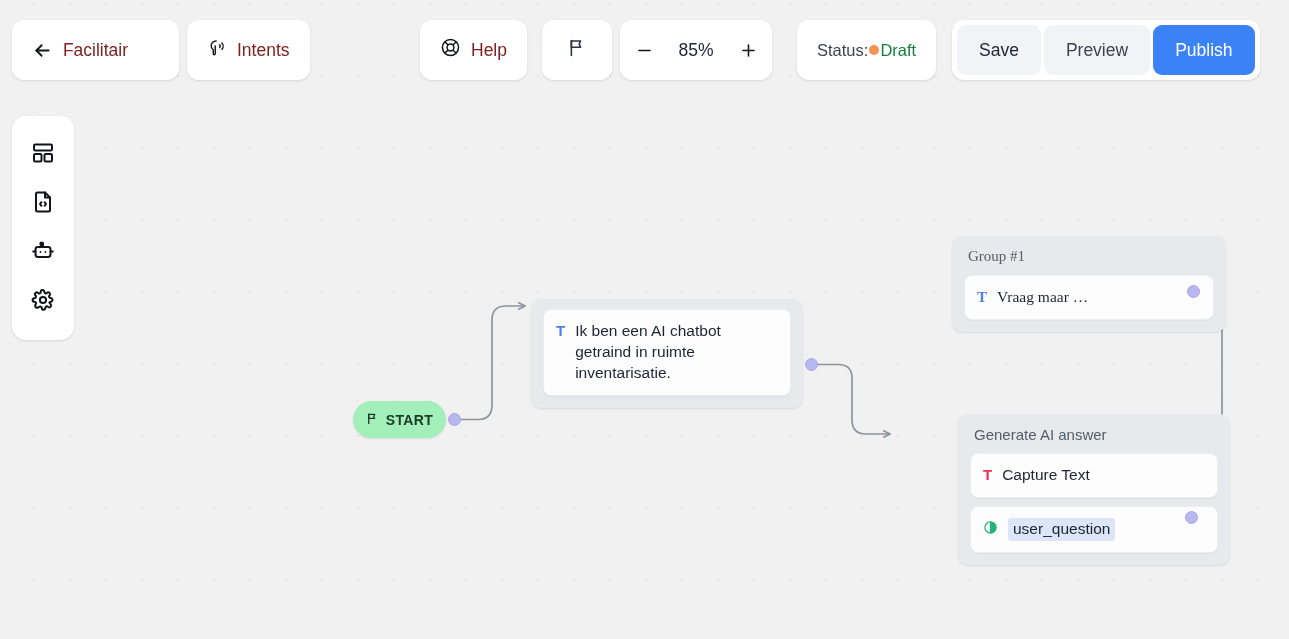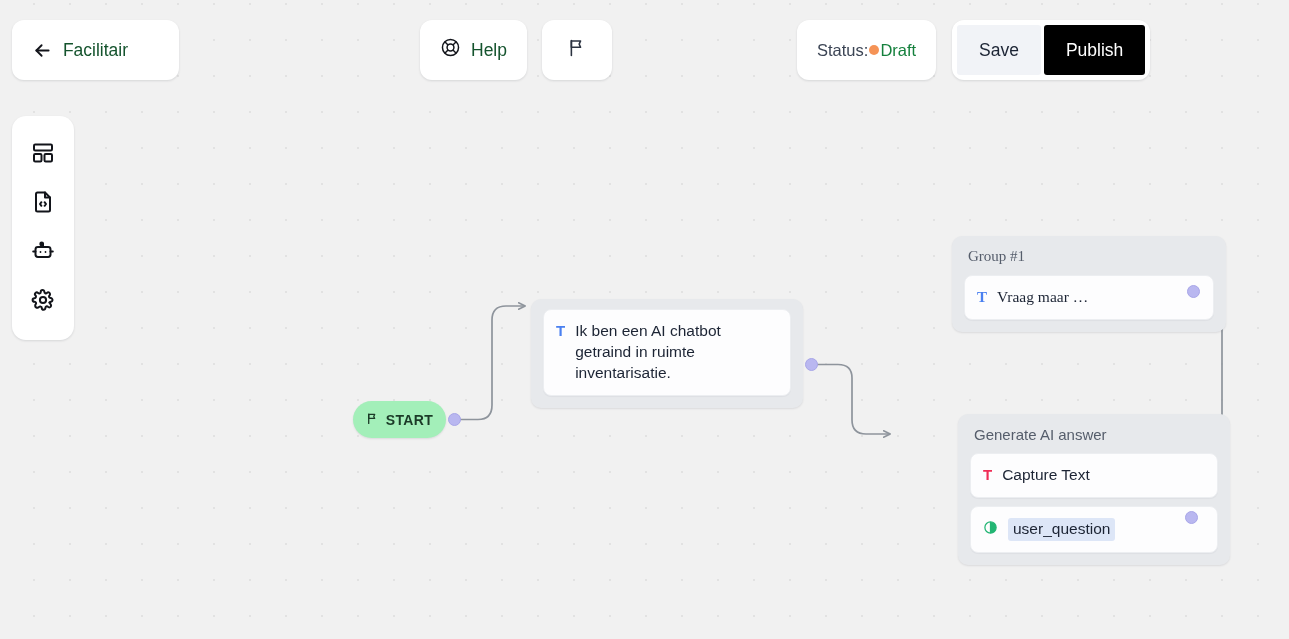--- a/index.html
+++ b/index.html
@@ -29,21 +29,21 @@
     background: #ffffff;
     border-radius: 12px;
     height: 60px;
     display: flex; align-items: center;
     box-shadow: 0 1px 3px rgba(16,24,40,.07), 0 1px 2px rgba(16,24,40,.05);
     pointer-events: auto;
   }
   .tb-btn {
     display: flex; align-items: center; gap: 10px;
     height: 60px; padding: 0 20px;
-    font-size: 17.5px; color: #14532d; font-weight: 500;
+    font-size: 17.5px; color: #7f1d1d; font-weight: 500;
     cursor: pointer; white-space: nowrap;
     border-radius: 12px;
   }
   .grp-back { position: absolute; left: 12px; width: 167px; justify-content: flex-start; }
   .grp-back .tb-btn { width: 100%; justify-content: center; gap: 0; position: relative; }
   .back-arrow { position: absolute; left: 20px; display: flex; align-items: center; }
   .grp-intents { position: absolute; left: 187px; }
   .grp-help { position: absolute; left: 420px; }
   .grp-flag { position: absolute; left: 542px; width: 70px; justify-content: center; }
   .grp-zoom { position: absolute; left: 620px; }
@@ -65,26 +65,26 @@
     padding: 0 20px; height: 43px; font-size: 16.5px;
   }
   .status-label { color: #3b4454; }
   .status-dot { width: 10px; height: 10px; border-radius: 50%; background: #f59356; display:inline-block; }
   .status-value { color: #15803d; font-weight: 500; }
 
   .grp-actions { gap: 0; padding: 5px; height: 60px; }
   .act-btn {
     height: 50px; padding: 0 22px;
     display: flex; align-items: center; justify-content: center;
-    font-size: 17.5px; font-weight: 500; border-radius: 3px;
+    font-size: 17.5px; font-weight: 500; border-radius: 9px;
     cursor: pointer; white-space: nowrap;
   }
   .act-save { background: #f1f3f7; color: #1c2434; margin-right: 3px; }
   .act-preview { background: #f1f3f7; color: #3b4454; margin-right: 3px; }
-  .act-publish { background: #000000; color: #ffffff; }
+  .act-publish { background: #3b82f6; color: #ffffff; }
 
   
   .sidebar {
     position: absolute; left: 12px; top: 116px;
     width: 62px; height: 224px;
     background: #ffffff; border-radius: 14px;
     display: flex; flex-direction: column; align-items: center;
     justify-content: space-around; padding: 14px 0;
     box-shadow: 0 1px 3px rgba(16,24,40,.07), 0 1px 2px rgba(16,24,40,.05);
   }
@@ -170,20 +170,32 @@
         <span class="back-arrow">
           <svg width="21" height="21" viewBox="0 0 24 24" fill="none" stroke="#12141a" stroke-width="2.1" stroke-linecap="round" stroke-linejoin="round">
               <line x1="19" y1="12" x2="5" y2="12"></line>
               <polyline points="11 18 5 12 11 6"></polyline>
             </svg>
         </span>
         <span>Facilitair</span>
       </div>
     </div>
 
+    <div class="tb-group grp-intents">
+      <div class="tb-btn">
+        <span>
+          <svg width="20" height="20" viewBox="0 0 24 24" fill="none" stroke="#12141a" stroke-width="1.7" stroke-linecap="round" stroke-linejoin="round">
+            <path d="M11 3.5C7.7 3.5 5 6.1 5 9.4c0 2 1 3.7 2.5 4.8V19a1.2 1.2 0 0 0 2.4 0V9.6"></path>
+            <path d="M15.3 8.2c.8.9.8 2.3 0 3.2"></path>
+            <path d="M17.9 6c1.9 2 1.9 5.5 0 7.6"></path>
+          </svg>
+        </span>
+        <span>Intents</span>
+      </div>
+    </div>
 
     <div class="tb-group grp-help">
       <div class="tb-btn">
         <span>
           <svg width="21" height="21" viewBox="0 0 24 24" fill="none" stroke="#12141a" stroke-width="1.7">
               <circle cx="12" cy="12" r="9.2"></circle>
               <circle cx="12" cy="12" r="3.9"></circle>
               <line x1="5.5" y1="5.5" x2="9.2" y2="9.2"></line>
               <line x1="14.8" y1="14.8" x2="18.5" y2="18.5"></line>
               <line x1="18.5" y1="5.5" x2="14.8" y2="9.2"></line>
@@ -198,31 +210,46 @@
       <div class="tb-btn" style="padding:0 20px;">
         <span>
           <svg width="21" height="21" viewBox="0 0 24 24" fill="none" stroke="#2b3240" stroke-width="1.8" stroke-linecap="round" stroke-linejoin="round">
               <path d="M5 21V4"></path>
               <path d="M5 4.5h10.5l-1.6 3.6 1.6 3.6H5z"></path>
             </svg>
         </span>
       </div>
     </div>
 
+    <div class="tb-group grp-zoom">
+      <div class="zoom-btn">
+        <svg width="19" height="19" viewBox="0 0 24 24" fill="none" stroke="#12141a" stroke-width="2" stroke-linecap="round">
+            <line x1="5" y1="12" x2="19" y2="12"></line>
+          </svg>
+      </div>
+      <div class="zoom-level">85%</div>
+      <div class="zoom-btn">
+        <svg width="19" height="19" viewBox="0 0 24 24" fill="none" stroke="#12141a" stroke-width="2" stroke-linecap="round">
+            <line x1="5" y1="12" x2="19" y2="12"></line>
+            <line x1="12" y1="5" x2="12" y2="19"></line>
+          </svg>
+      </div>
+    </div>
 
     <div class="tb-group grp-status">
       <div class="status-wrap">
         <span class="status-label">Status:</span>
         <span class="status-dot"></span>
         <span class="status-value">Draft</span>
       </div>
     </div>
 
     <div class="tb-group grp-actions">
       <div class="act-btn act-save">Save</div>
+      <div class="act-btn act-preview">Preview</div>
       <div class="act-btn act-publish">Publish</div>
     </div>
   </div>
 
   <div class="sidebar">
     <div class="side-item">
       <span>
         <svg width="24" height="24" viewBox="0 0 24 24" fill="none" stroke="#12141a" stroke-width="2" stroke-linejoin="round">
             <rect x="3" y="3.5" width="18" height="6" rx="1.2"></rect>
             <rect x="3" y="13" width="7.5" height="7.5" rx="1.2"></rect>

